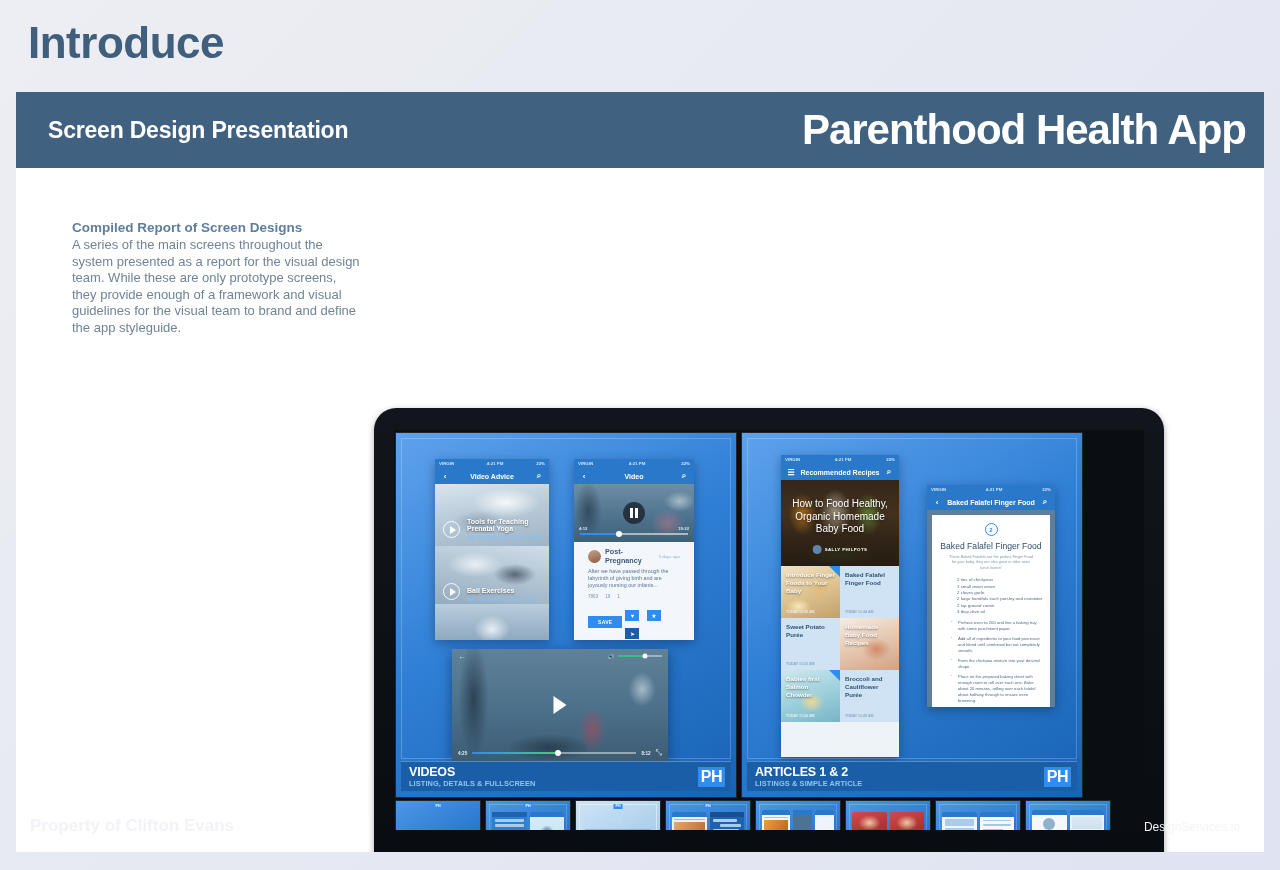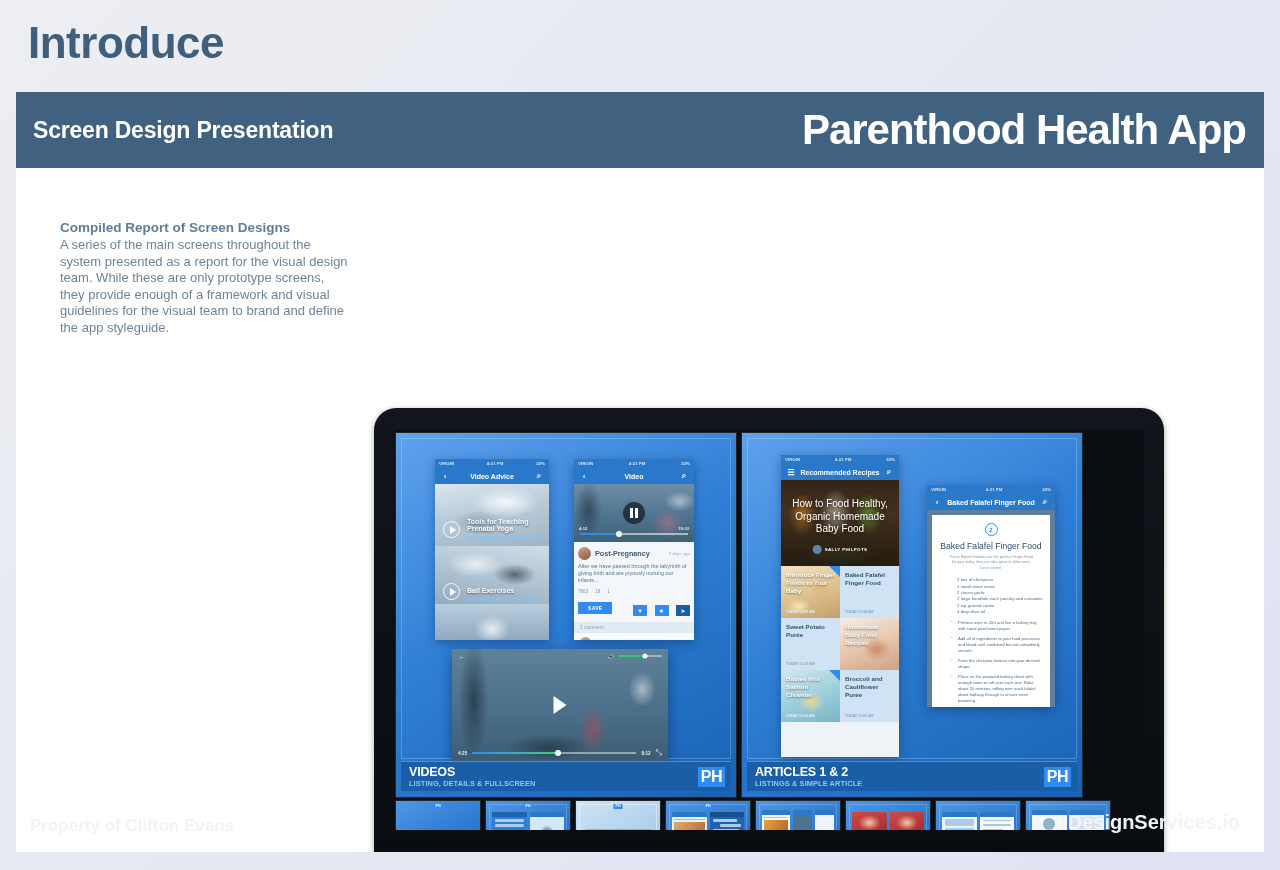--- a/index.html
+++ b/index.html
@@ -25,21 +25,21 @@
 
   
   .header-bar {
     position: absolute;
     left: 16px; top: 92px;
     width: 1248px; height: 76px;
     background: #416181;
     display: flex;
     align-items: center;
     justify-content: space-between;
-    padding: 0 18px 0 1px;
+    padding: 0 18px 0 16px;
   }
   .header-left {
     color: #ffffff;
     font-size: 23px;
     font-weight: bold;
     letter-spacing: -0.2px;
     padding-left: 16px;
   }
   .header-right {
     color: #ffffff;
@@ -54,21 +54,21 @@
     position: absolute;
     left: 16px; top: 168px;
     width: 1248px; height: 684px;
     background: #ffffff;
     overflow: hidden;
   }
 
   
   .desc-block {
     position: absolute;
-    left: 44px; top: 52px;
+    left: 56px; top: 52px;
     width: 290px;
   }
   .desc-title {
     font-size: 13.5px;
     font-weight: bold;
     color: #5f7d9c;
     margin-bottom: 2px;
   }
   .desc-body {
     font-size: 13px;
@@ -79,21 +79,21 @@
   
   .footer-left {
     position: absolute;
     left: 14px; bottom: 16px;
     font-size: 17px; font-weight: bold;
     color: #f2f3f8;
   }
   .footer-right {
     position: absolute;
     right: 24px; bottom: 18px;
-    font-size: 20px; font-weight: bold;
+    font-size: 12px; font-weight: normal;
     color: #f3f4f9;
     margin-top: 12px;
   }
 
   
   .laptop {
     position: absolute;
     left: 258px; top: 240px;
     width: 990px; height: 560px;
   }
@@ -266,21 +266,21 @@
     transform: translate(-50%,-50%);
     width: 6px; height: 6px; border-radius: 50%; background: #fff;
   }
   .vd-time-l, .vd-time-r {
     position: absolute; bottom: 11px; color: #dce9f7;
     font-size: 4.2px; font-weight: bold;
   }
   .vd-time-l { left: 5px; }
   .vd-time-r { right: 5px; }
 
-  .post { background: #f3f7fb; padding: 5px 4px; position: relative; }
+  .post { background: #f3f7fb; padding: 5px 14px; position: relative; }
   .post-head { display: flex; align-items: center; gap: 4px; }
   .post-avatar {
     width: 13px; height: 13px; border-radius: 50%;
     background: linear-gradient(160deg,#caa189,#8c5c43);
     flex: none;
   }
   .post-title { color: #3c5a78; font-size: 7.2px; font-weight: bold; flex: 1; }
   .post-ago { color: #9bb0c4; font-size: 4.4px; }
   .post-body { color: #5b7692; font-size: 5.4px; line-height: 7.2px; margin-top: 3px; }
   .post-stats { display: flex; gap: 7px; margin-top: 4px; color: #7693b0; font-size: 4.6px; align-items: center; }

